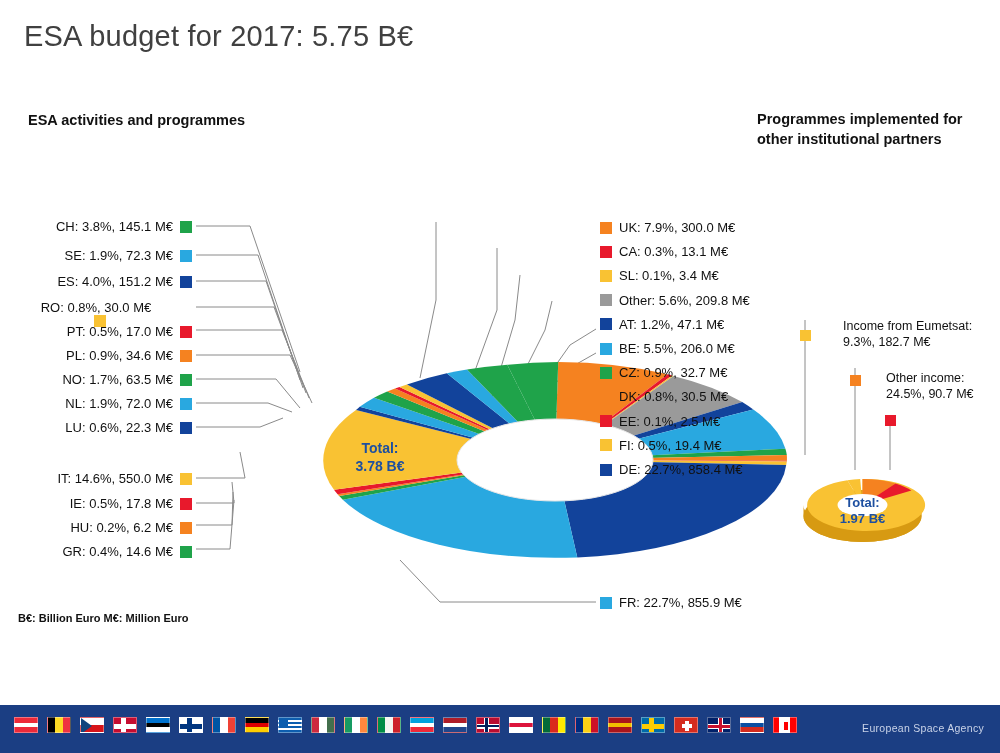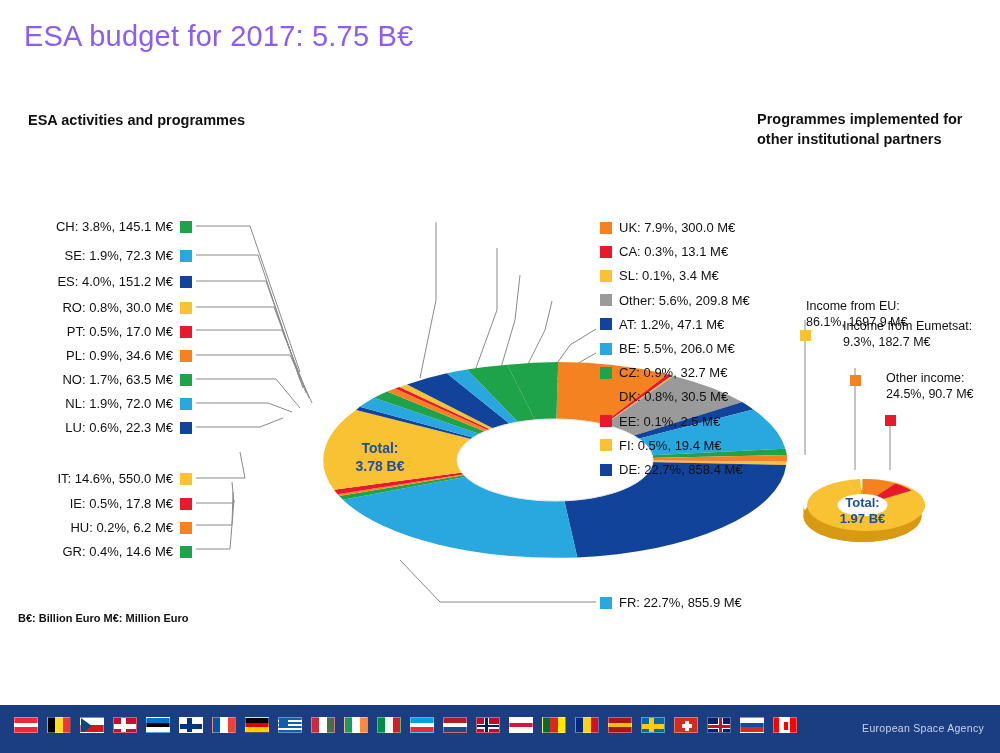--- a/index.html
+++ b/index.html
@@ -8,21 +8,21 @@
     width: 1000px; height: 753px;
     background: #ffffff;
     font-family: "Liberation Sans", sans-serif;
     overflow: hidden;
   }
   #root { position: relative; width: 1000px; height: 753px; }
 
   
   .title {
     position: absolute; left: 24px; top: 20px;
-    font-size: 29px; color: #8b5cf6; font-weight: normal;
+    font-size: 29px; color: #404040; font-weight: normal;
     letter-spacing: .2px;
   }
   .esa-logo {
     position: absolute; right: 14px; top: 18px;
     width: 150px; height: 46px;
   }
   .esa-logo .word {
     position: absolute; left: 46px; top: -2px;
     font-size: 40px; color: #8b8f95; font-weight: bold;
     letter-spacing: -1px;
@@ -261,21 +261,21 @@
         <span class="sw" style="background: rgb(31, 163, 74);"></span>
       </div>
       <div class="legend-item legend-left" style="top: 34px;">
         <span>SE: 1.9%, 72.3 M€</span>
         <span class="sw" style="background: rgb(41, 168, 224);"></span>
       </div>
       <div class="legend-item legend-left" style="top: 60px;">
         <span>ES: 4.0%, 151.2 M€</span>
         <span class="sw" style="background: rgb(18, 67, 155);"></span>
       </div>
-      <div class="legend-item legend-left" style="top: 86px;">
+      <div class="legend-item legend-left" style="top: 86px; flex-direction: column;">
         <span>RO: 0.8%, 30.0 M€</span>
         <span class="sw" style="background: rgb(249, 194, 51);"></span>
       </div>
       <div class="legend-item legend-left" style="top: 110px;">
         <span>PT: 0.5%, 17.0 M€</span>
         <span class="sw" style="background: rgb(232, 25, 44);"></span>
       </div>
       <div class="legend-item legend-left" style="top: 134px;">
         <span>PL: 0.9%, 34.6 M€</span>
         <span class="sw" style="background: rgb(245, 130, 32);"></span>
@@ -354,24 +354,20 @@
         <span class="sw" style="background: rgb(18, 67, 155);"></span>
         <span>DE: 22.7%, 858.4 M€</span>
       </div>
     </div>
 
   <div class="legend-item legend-right" id="fr-label">
     <span class="sw" id="fr-sw" style="background: rgb(41, 168, 224);"></span>
     <span>FR: 22.7%, 855.9 M€</span>
   </div>
 
-  <div class="anno" id="anno-eu" style="left:806px; top:298px;">
-    <div>Income from EU:</div>
-    <div>86.1%, 1697.9 M€</div>
-  </div>
   <span class="sw" style="position:absolute;left:800px;top:330px;width:11px;height:11px;background:#f9c233;"></span>
 
   <div class="anno" id="anno-eum" style="left:843px; top:318px;">
     <div>Income from Eumetsat:</div>
     <div>9.3%, 182.7 M€</div>
   </div>
   <span class="sw" style="position:absolute;left:850px;top:375px;width:11px;height:11px;background:#f58220;"></span>
 
   <div class="anno" id="anno-other" style="left:886px; top:370px;">
     <div>Other income:</div>

